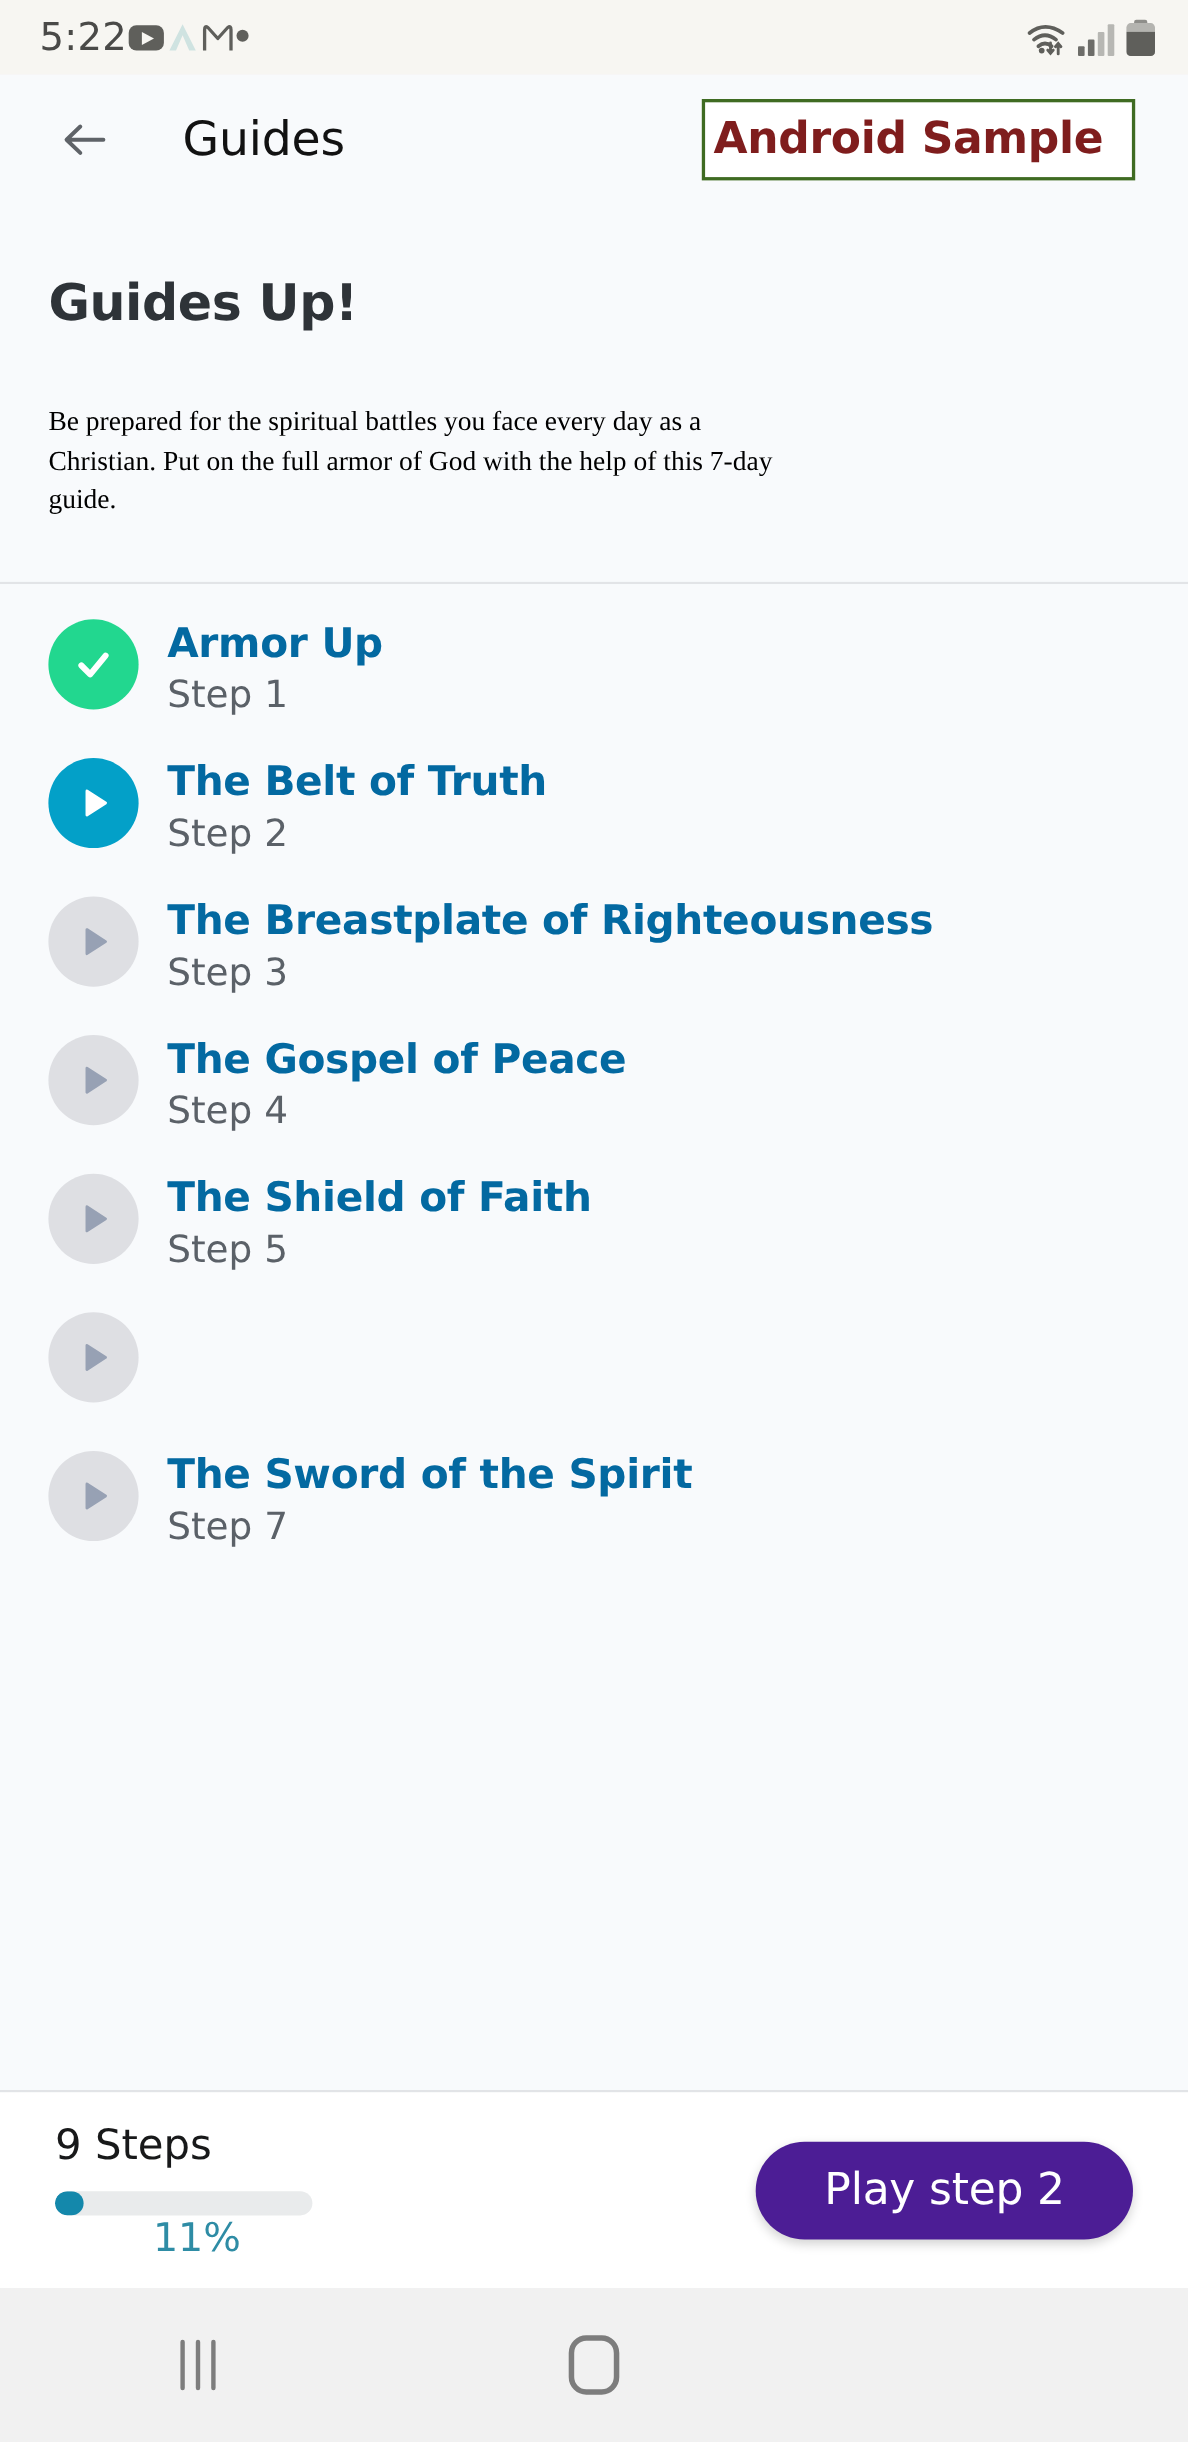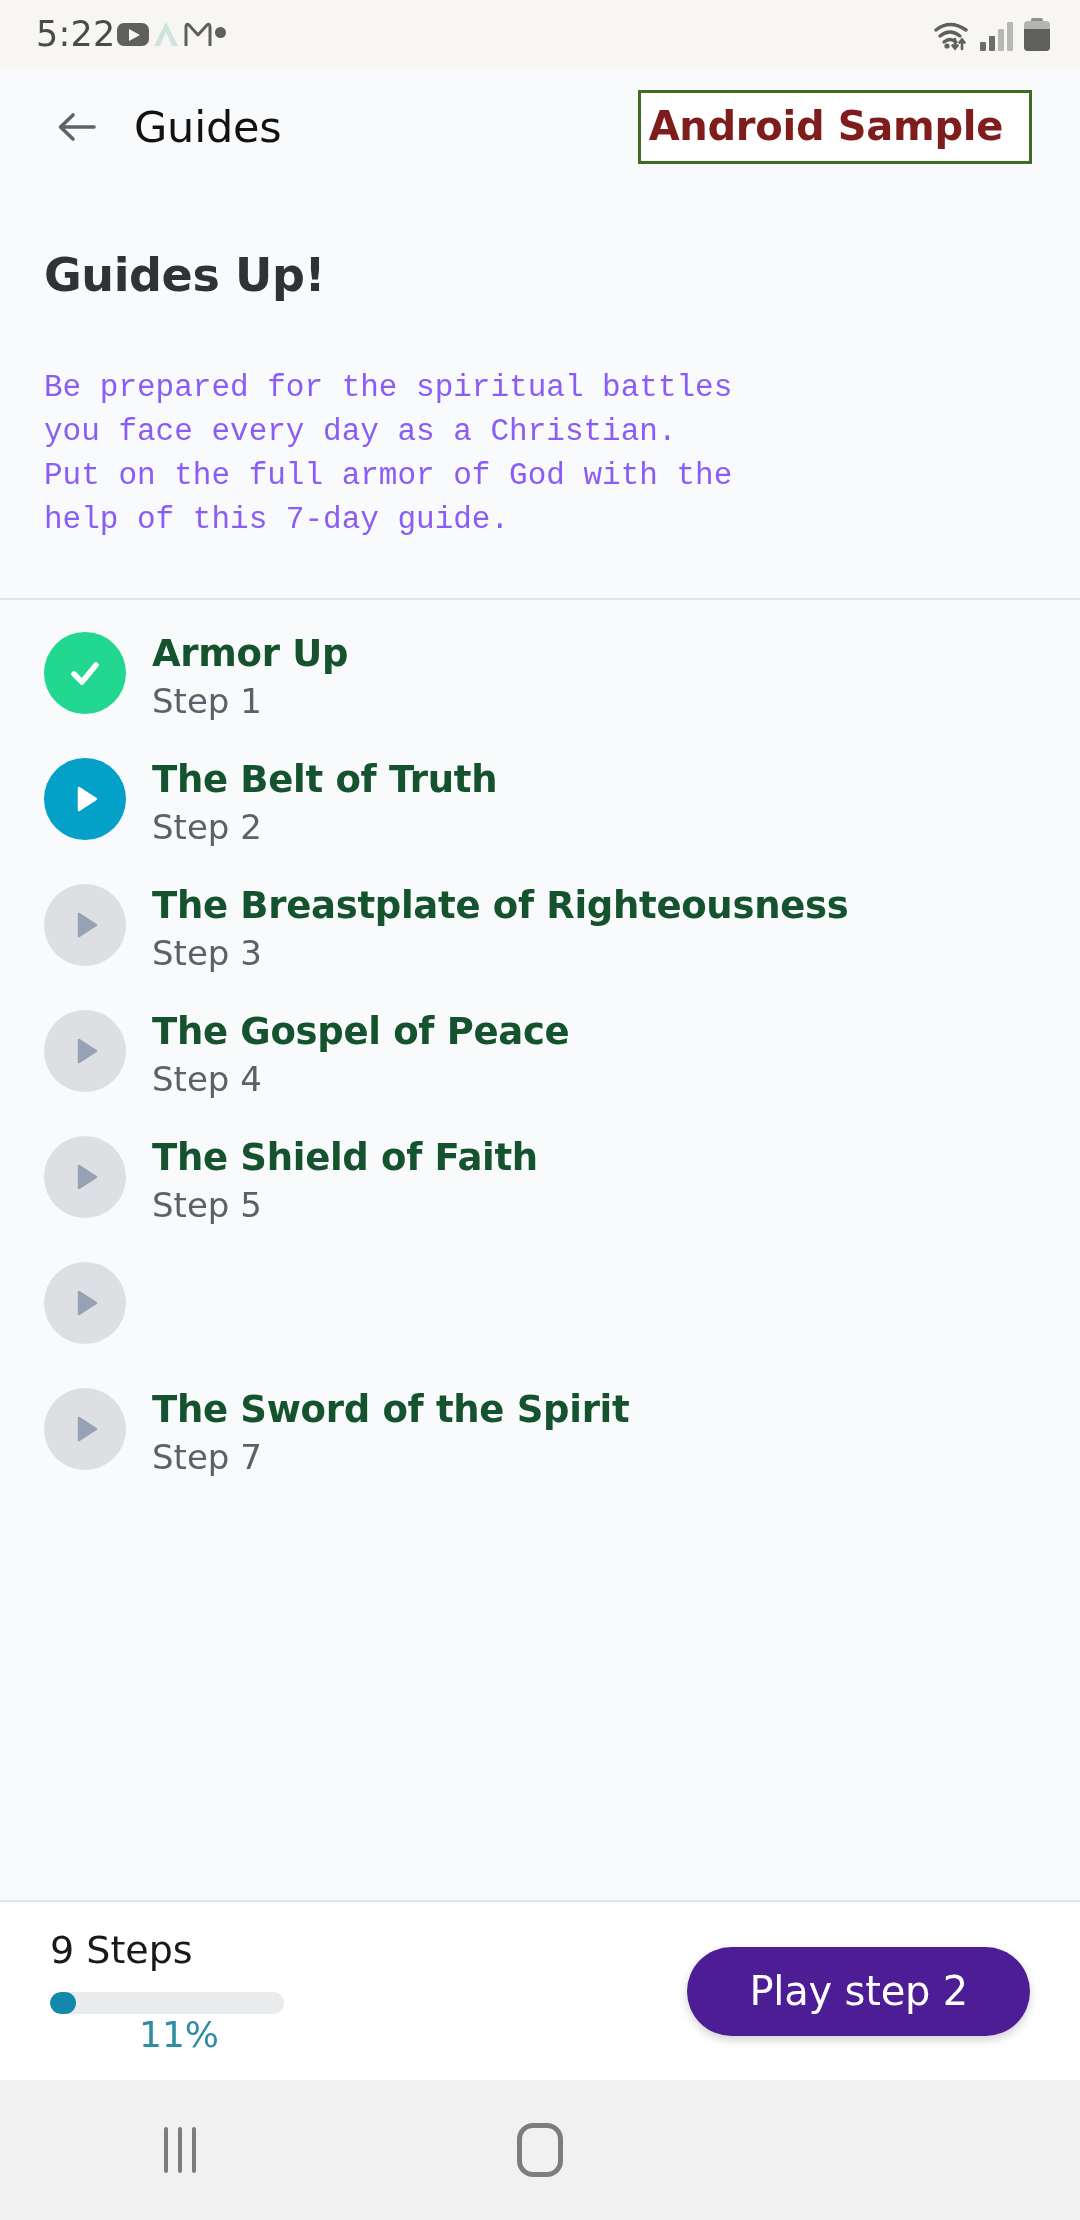--- a/index.html
+++ b/index.html
@@ -79,20 +79,21 @@
     background:#5f5f5b;
   }
 
   
   .app-bar {
     flex: 0 0 118px;
     display: flex;
     align-items: center;
     padding: 0 48px 0 40px;
     background: #f8fafc;
+    gap: 32px;
   }
   .back-btn {
     width: 74px; height: 74px;
     display: flex; align-items: center; justify-content: center;
     cursor: pointer;
   }
   .back-btn svg { width: 44px; height: 44px; display:block; }
   .app-title {
     font-size: 43px;
     color: #121212;
@@ -121,24 +122,24 @@
   .guide-title {
     font-size: 46px;
     font-weight: bold;
     color: #2e3338;
     font-family: "DejaVu Sans", sans-serif;
     letter-spacing: -0.4px;
   }
   .guide-desc {
     margin-top: 64px;
     margin-bottom: 56px;
-    font-size: 31px;
+    font-size: 25px;
     line-height: 1.42;
-    color: #8b5cf6;
-    font-family: Liberation Mono, monospace;
+    color: #000000;
+    font-family: Liberation Serif, serif;
     max-width: 690px;
   }
   .divider {
     height: 2px;
     background: #e2e4e7;
     width: 100%;
   }
 
   
   .steps-list {
@@ -162,21 +163,21 @@
     margin-top: 2px;
   }
   .step-icon.done     { background: #22d78f; }
   .step-icon.current  { background: #03a0c8; }
   .step-icon.locked   { background: #dedfe3; }
   .step-icon svg { display:block; }
   .step-text { margin-left: 26px; padding-top: 2px; }
   .step-name {
     font-size: 37px;
     font-weight: bold;
-    color: #14532d;
+    color: #0369a1;
     font-family: "DejaVu Sans", sans-serif;
     letter-spacing: -0.3px;
     white-space: nowrap;
     text-align: right;
   }
   .step-sub {
     font-size: 34px;
     color: #5b6168;
     margin-top: 6px;
     font-family: "DejaVu Sans", sans-serif;

